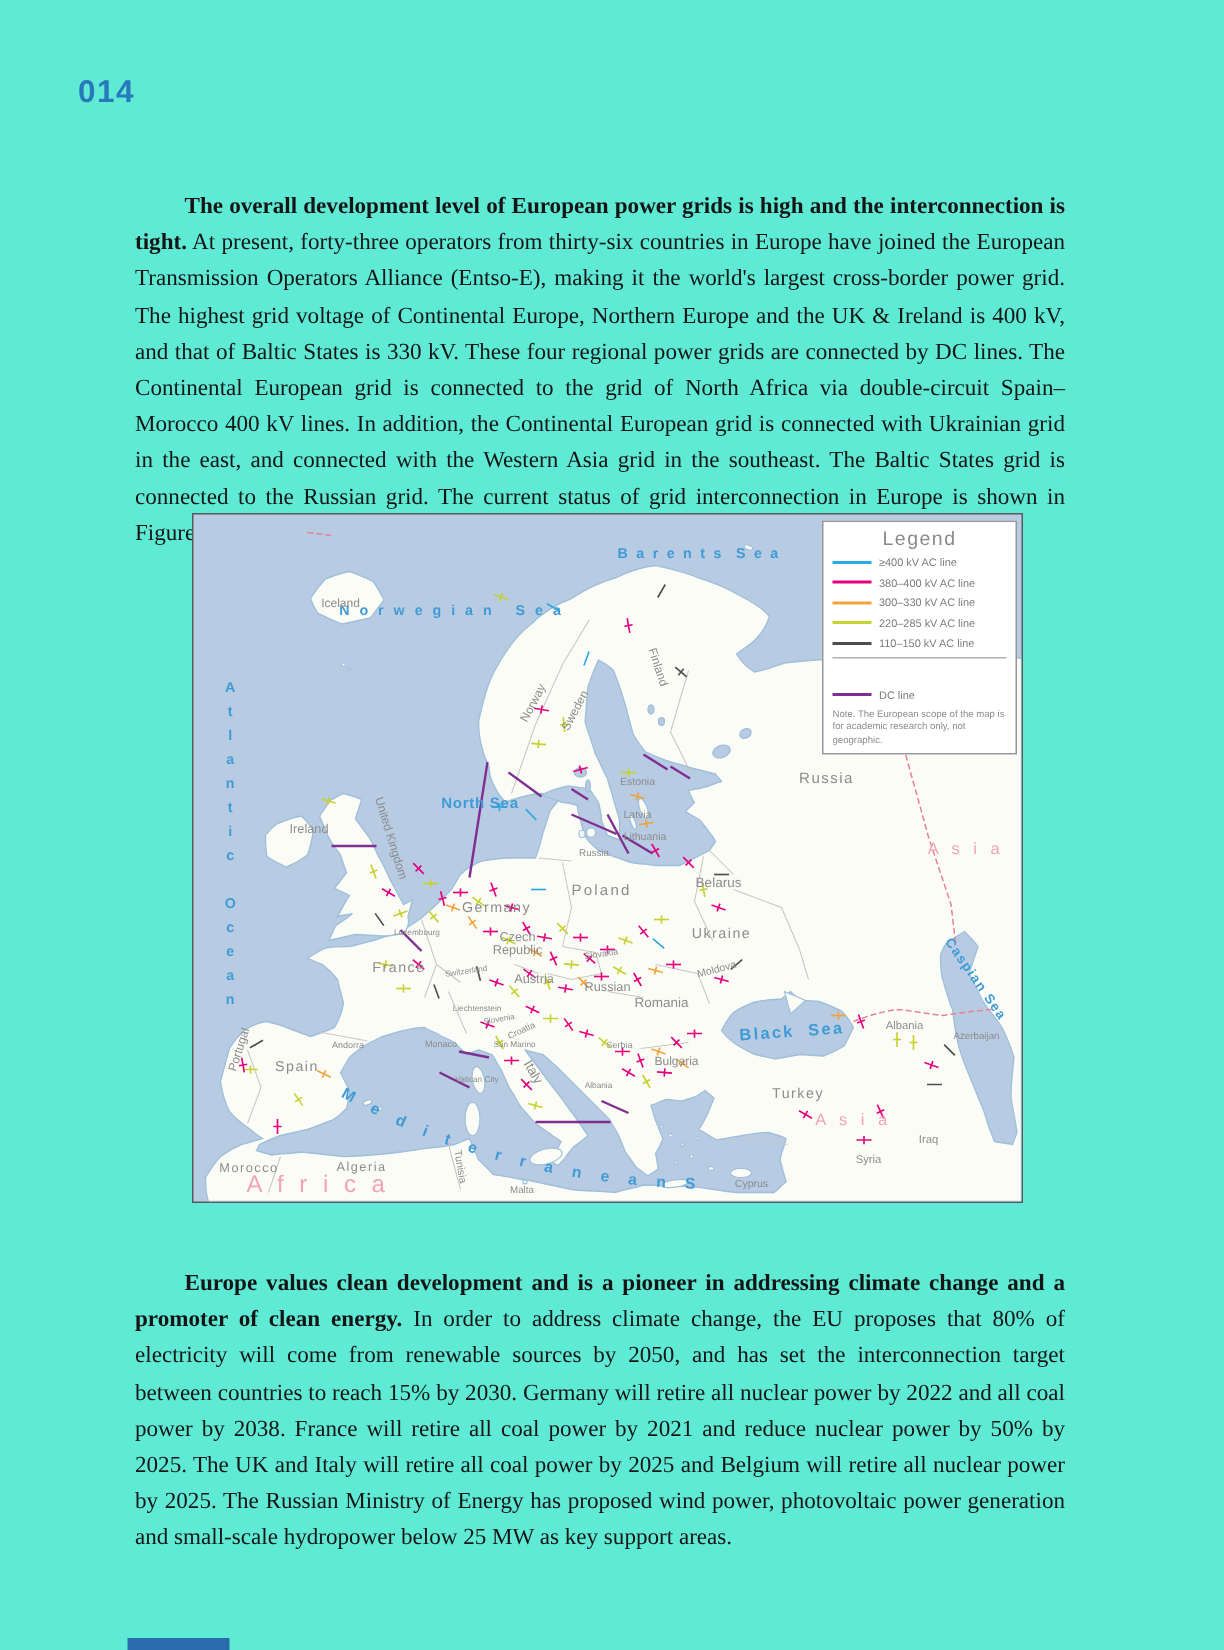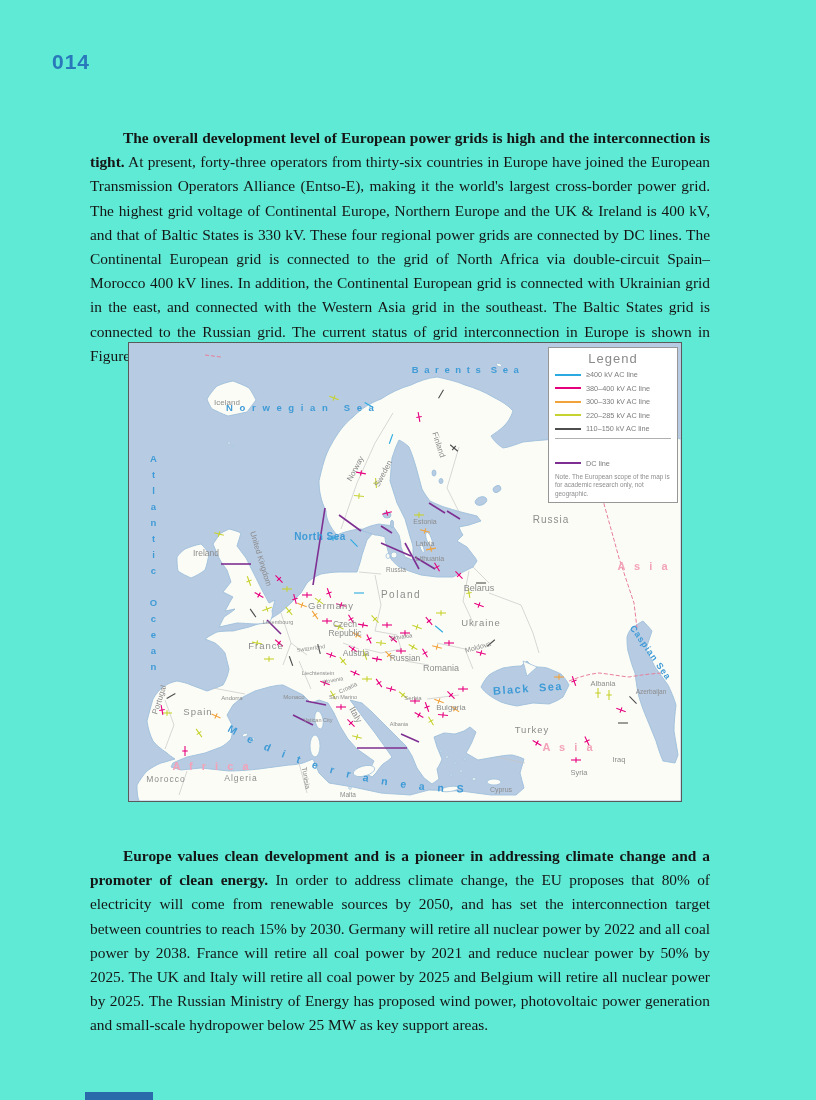--- a/index.html
+++ b/index.html
@@ -13,21 +13,21 @@
   #para2{top:844px;}
   .para b{font-weight:700;}
   .figure{position:absolute;left:128px;top:342px;width:552px;}
   .map{position:relative;width:552px;height:458px;border:1px solid #5a5a5a;background:#b7cbe3;overflow:hidden;}
   .map svg{position:absolute;left:0;top:0;}
   .labels{position:absolute;left:0;top:0;width:552px;height:458px;z-index:5;}
   .mlabel{position:absolute;font-family:"Liberation Sans",sans-serif;white-space:pre;line-height:1.05;
           transform:translate(-50%,-50%);}
   .mlabel.country{color:#8c8c8c;font-size:8px;text-align:center;}
   .mlabel.sea{color:#3f9bd6;font-weight:700;}
-  .mlabel.continent{color:#f2a3b8;font-weight:700;text-align:center;}
+  .mlabel.continent{color:#f2a3b8;font-weight:400;text-align:center;}
   .mlabel.vert{writing-mode:vertical-rl;text-orientation:upright;}
   .legend{position:absolute;left:419px;top:4px;width:130px;background:#ffffff;border:1px solid #979797;
           padding:3px 6px 4px 6px;box-sizing:border-box;z-index:8;font-family:"Liberation Sans",sans-serif;}
   .lg-title{font-size:13px;color:#8a8a8a;text-align:center;letter-spacing:1px;margin-bottom:2px;}
   .lg-row{display:flex;align-items:center;height:13.5px;}
   .lg-row.divider{border-top:1px solid #b0b0b0;margin-top:2px;padding-top:18px;}
   .lg-swatch{width:26px;height:2px;margin-right:5px;flex:none;}
   .lg-label{font-size:7.3px;color:#7d7d7d;white-space:nowrap;}
   .lg-note{font-size:6.4px;color:#8d8d8d;line-height:1.3;margin-top:3px;border-top:0;}
   .caption{position:absolute;left:0;top:470px;width:552px;text-align:center;
@@ -597,21 +597,21 @@
           <span class="mlabel country" style="left: 177px; top: 435px; font-size: 7px; transform: translate(-50%, -50%) rotate(80deg);">Tunisia</span>
           <span class="mlabel country" style="left: 219px; top: 452px; font-size: 6.5px; transform: translate(-50%, -50%);">Malta</span>
           <span class="mlabel country" style="left: 403px; top: 387px; font-size: 9.5px; letter-spacing: 1px; transform: translate(-50%, -50%);">Turkey</span>
           <span class="mlabel country" style="left: 474px; top: 341px; font-size: 7.5px; transform: translate(-50%, -50%);">Albania</span>
           <span class="mlabel country" style="left: 522px; top: 349px; font-size: 6.5px; transform: translate(-50%, -50%);">Azerbaijan</span>
           <span class="mlabel country" style="left: 450px; top: 430px; font-size: 7.5px; transform: translate(-50%, -50%);">Syria</span>
           <span class="mlabel country" style="left: 490px; top: 417px; font-size: 7.5px; transform: translate(-50%, -50%);">Iraq</span>
           <span class="mlabel country" style="left: 372px; top: 447px; font-size: 7px; transform: translate(-50%, -50%);">Cyprus</span>
           <span class="mlabel continent" style="left: 515px; top: 224px; font-size: 11px; letter-spacing: 3px; transform: translate(-50%, -50%);">A s i a</span>
           <span class="mlabel continent" style="left: 440px; top: 405px; font-size: 11px; letter-spacing: 3px; transform: translate(-50%, -50%);">A s i a</span>
-          <span class="mlabel continent" style="left: 83px; top: 424px; font-size: 11px; letter-spacing: 3px; transform: translate(-50%, -50%);">A f r i c a</span>
+          <span class="mlabel continent" style="left: 83px; top: 448px; font-size: 16px; letter-spacing: 3px; transform: translate(-50%, -50%);">A f r i c a</span>
         </div>
 
       <div class="legend">
         <div class="lg-title">Legend</div>
         <div id="legend-entries">
             <div class="lg-row">
               <span class="lg-swatch" style="background: rgb(42, 170, 225);"></span>
               <span class="lg-label">≥400 kV  AC line</span>
             </div>
             <div class="lg-row">

